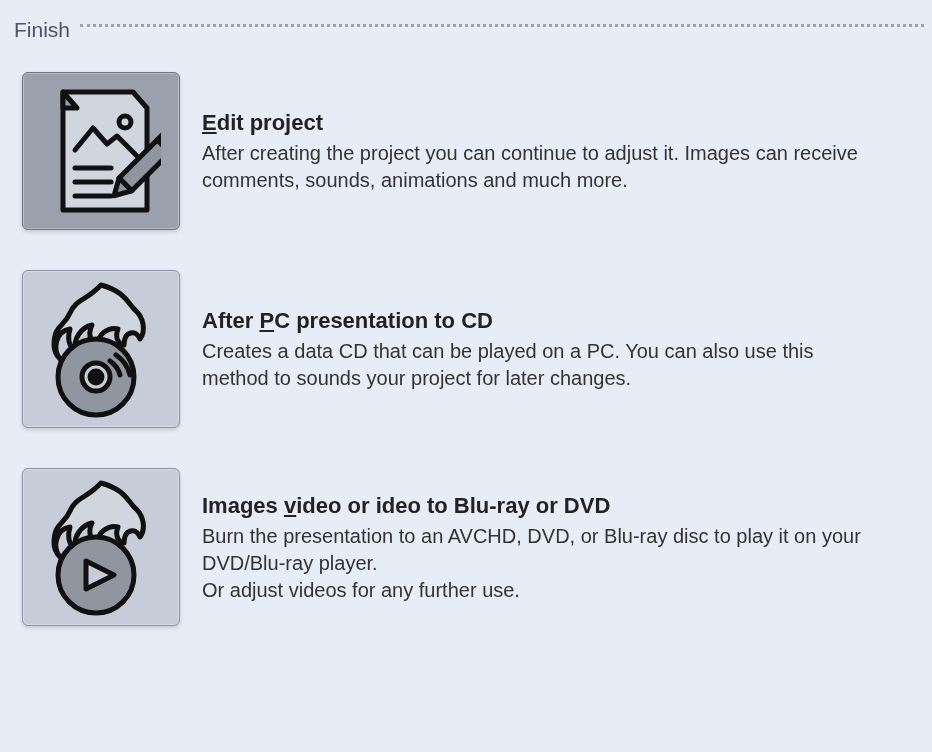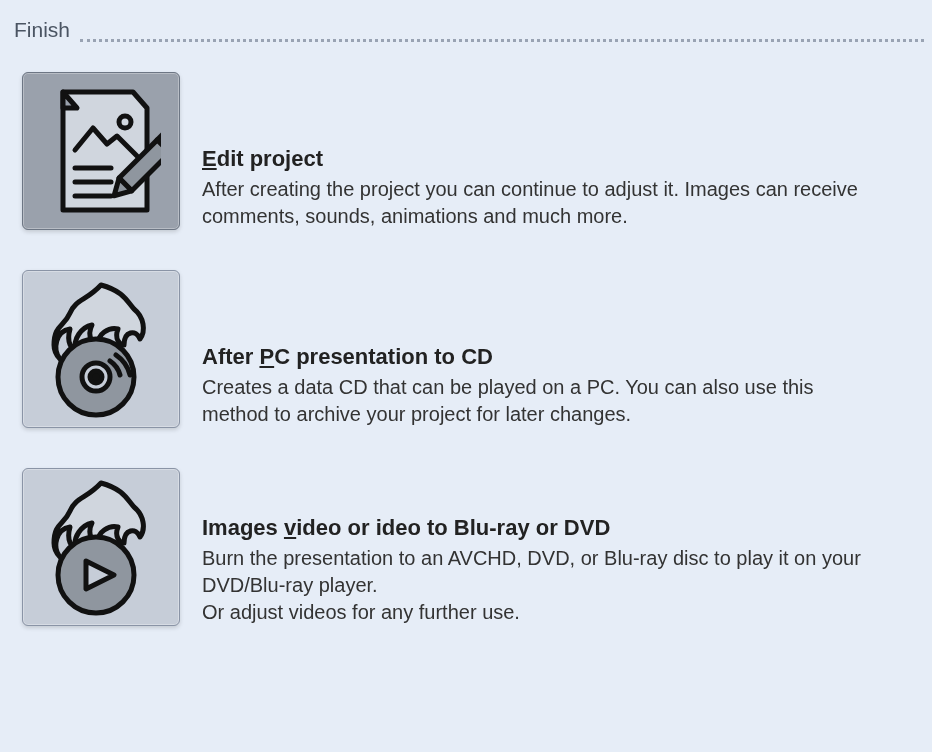--- a/index.html
+++ b/index.html
@@ -11,42 +11,42 @@
     font-family: "Segoe UI", Tahoma, Arial, sans-serif;
     color: #333;
     overflow: hidden;
   }
   .page {
     padding: 18px 8px 0 8px;
     box-sizing: border-box;
   }
   .section-header {
     display: flex;
-    align-items: flex-end;
+    align-items: flex-start;
     margin-bottom: 30px;
     padding-left: 6px;
   }
   .section-title {
     font-size: 21px;
     color: #4b5563;
     padding-right: 10px;
     white-space: nowrap;
   }
   .dotted {
     flex: 1;
     border-top: 3px dotted #99a3b3;
     height: 0;
     margin-top: 6px;
   }
   .options {
     padding-left: 14px;
   }
   .option {
     display: flex;
-    align-items: flex-end;
+    align-items: center;
     margin-bottom: 40px;
     cursor: pointer;
   }
   .icon-box {
     width: 156px;
     height: 156px;
     border: 1px solid #8a94a6;
     border-radius: 6px;
     background: #c6cdd8;
     box-shadow: 0 2px 4px rgba(0,0,0,0.15), inset 0 0 0 1px rgba(255,255,255,0.3);
@@ -126,21 +126,21 @@
             <circle cx="60" cy="98" r="38" fill="#8f969f"></circle>
             <circle cx="60" cy="98" r="14" fill="#c6cdd8"></circle>
             <circle cx="60" cy="98" r="6" fill="#111"></circle>
             <path d="M80 76 A34 34 0 0 1 94 96"></path>
             <path d="M74 82 A24 24 0 0 1 84 96"></path>
           </g>
         </svg>
       </div>
       <div class="text-col">
         <div class="opt-title"><span>After </span><span class="ul">P</span><span>C presentation to CD</span></div>
-        <div class="opt-desc">Creates a data CD that can be played on a PC. You can also use this method to archive your project for later changes.</div>
+        <div class="opt-desc">Creates a data CD that can be played on a PC. You can also use this method to sounds your project for later changes.</div>
       </div>
     </div>
 
     <div class="option">
       <div class="icon-box">
         <svg width="130" height="140" viewBox="0 0 130 140">
           <g stroke="#111" stroke-width="5" fill="none" stroke-linejoin="round" stroke-linecap="round">
             <path d="M65 6 C50 22 40 20 34 34 C28 48 18 46 18 66 C18 72 20 76 24 80 C16 70 20 52 34 50 C30 64 36 70 40 72 C36 60 46 48 56 46 C50 58 58 66 62 68 C60 54 74 48 82 50 C78 60 84 66 88 66 C88 52 100 50 104 60 C110 52 108 38 98 30 C92 24 88 12 65 6 Z" fill="#d0d6de"></path>
             <circle cx="60" cy="98" r="38" fill="#8f969f"></circle>
             <path d="M50 84 L78 98 L50 112 Z" fill="#c6cdd8"></path>

